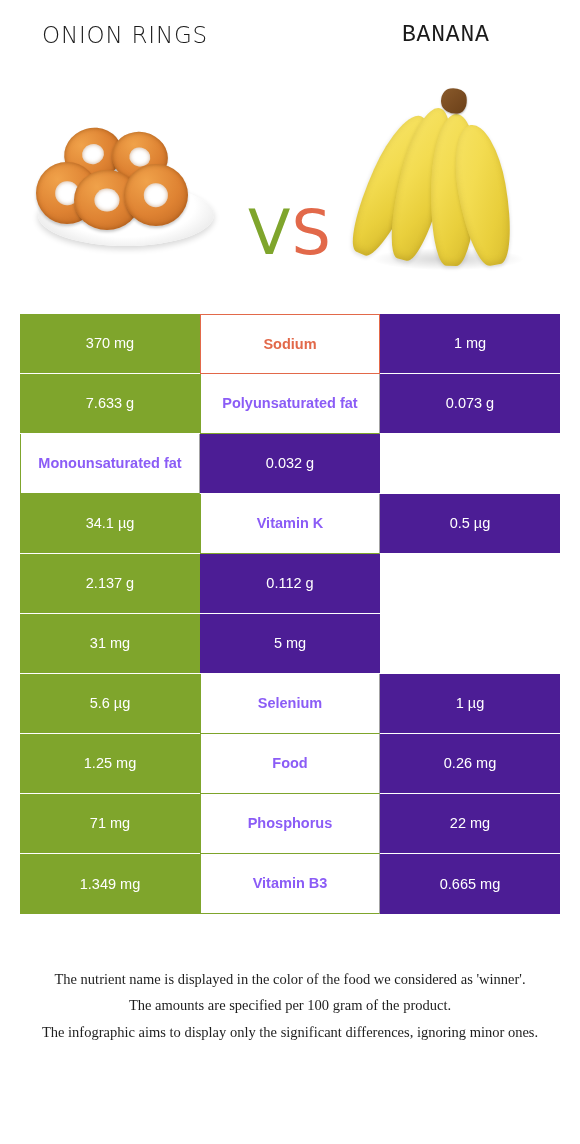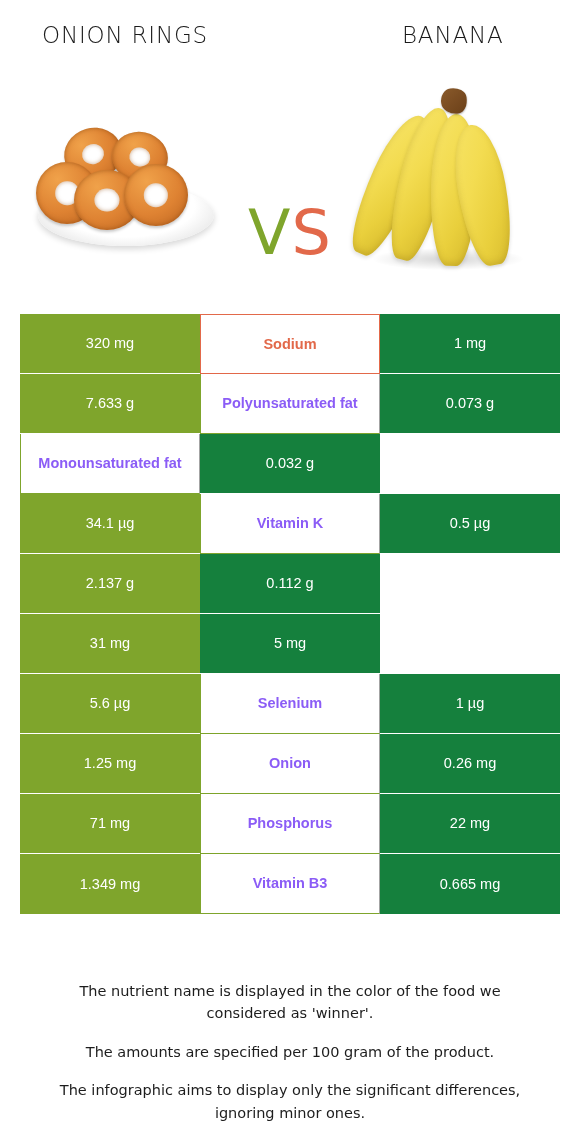--- a/index.html
+++ b/index.html
@@ -32,21 +32,21 @@
     top: 22px;
     font-size: 23px;
     font-weight: 300;
     letter-spacing: 0.8px;
     color: #1a1a1a;
     text-transform: uppercase;
     white-space: nowrap;
     font-family: "DejaVu Sans", sans-serif;
   }
   .food-title.left  { left: 42px; }
-  .food-title.right { left: 402px; }
+  .food-title.right { left: 402px; font-family: Liberation Mono, monospace; }
 
   
   .images-strip {
     position: absolute;
     top: 66px; left: 0;
     width: 580px;
     height: 228px;
   }
 
   .img-slot {
@@ -178,21 +178,21 @@
     border-bottom: 1.5px solid #ffffff;
   }
   .cell.name {
     width: 180px;
     background: #ffffff;
     font-weight: bold;
     font-size: 14.5px;
   }
   .cell.right-val {
     width: 180px;
-    background: #15803d;
+    background: #4c1d95;
     color: #ffffff;
     border-bottom: 1.5px solid #ffffff;
   }
   .trow:last-child .cell.left-val,
   .trow:last-child .cell.right-val { border-bottom: none; }
 
   .cell.name.win-green {
     color: #8b5cf6;
     border-left: 1px solid #7FA52C;
     border-right: 1px solid #a3a3a3;
@@ -212,21 +212,21 @@
     position: absolute;
     left: 22px;
     top: 964px;
     width: 536px;
     text-align: center;
     font-size: 14.5px;
     line-height: 1.55;
     color: #1d1d1d;
     font-family: "DejaVu Sans", sans-serif;
   }
-  .footer p { margin: 16px; }
+  .footer p { margin: 4px; font-family: Liberation Serif, serif; }
 </style>
 </head>
 <body>
 
 <div id="page">
 
   <div class="header-row">
     <div class="food-title left">Onion rings</div>
     <div class="food-title right">Banana</div>
   </div>
@@ -252,21 +252,21 @@
       <div class="banana b2"></div>
       <div class="banana b3"></div>
       <div class="banana b4"></div>
       <div class="banana-stem"></div>
     </div>
 
   </div>
 
   <div class="table" id="nutrient-table">
       <div class="trow">
-        <div class="cell left-val">320 mg</div>
+        <div class="cell left-val">370 mg</div>
         <div class="cell name win-orange">Sodium</div>
         <div class="cell right-val">1 mg</div>
       </div>
       <div class="trow">
         <div class="cell left-val">7.633 g</div>
         <div class="cell name win-green">Polyunsaturated fat</div>
         <div class="cell right-val">0.073 g</div>
       </div>
       <div class="trow">
         <div class="cell name win-green">Monounsaturated fat</div>
@@ -285,21 +285,21 @@
         <div class="cell left-val">31 mg</div>
         <div class="cell right-val">5 mg</div>
       </div>
       <div class="trow">
         <div class="cell left-val">5.6 µg</div>
         <div class="cell name win-green">Selenium</div>
         <div class="cell right-val">1 µg</div>
       </div>
       <div class="trow">
         <div class="cell left-val">1.25 mg</div>
-        <div class="cell name win-green">Onion</div>
+        <div class="cell name win-green">Food</div>
         <div class="cell right-val">0.26 mg</div>
       </div>
       <div class="trow">
         <div class="cell left-val">71 mg</div>
         <div class="cell name win-green">Phosphorus</div>
         <div class="cell right-val">22 mg</div>
       </div>
       <div class="trow">
         <div class="cell left-val">1.349 mg</div>
         <div class="cell name win-green">Vitamin B3</div>

